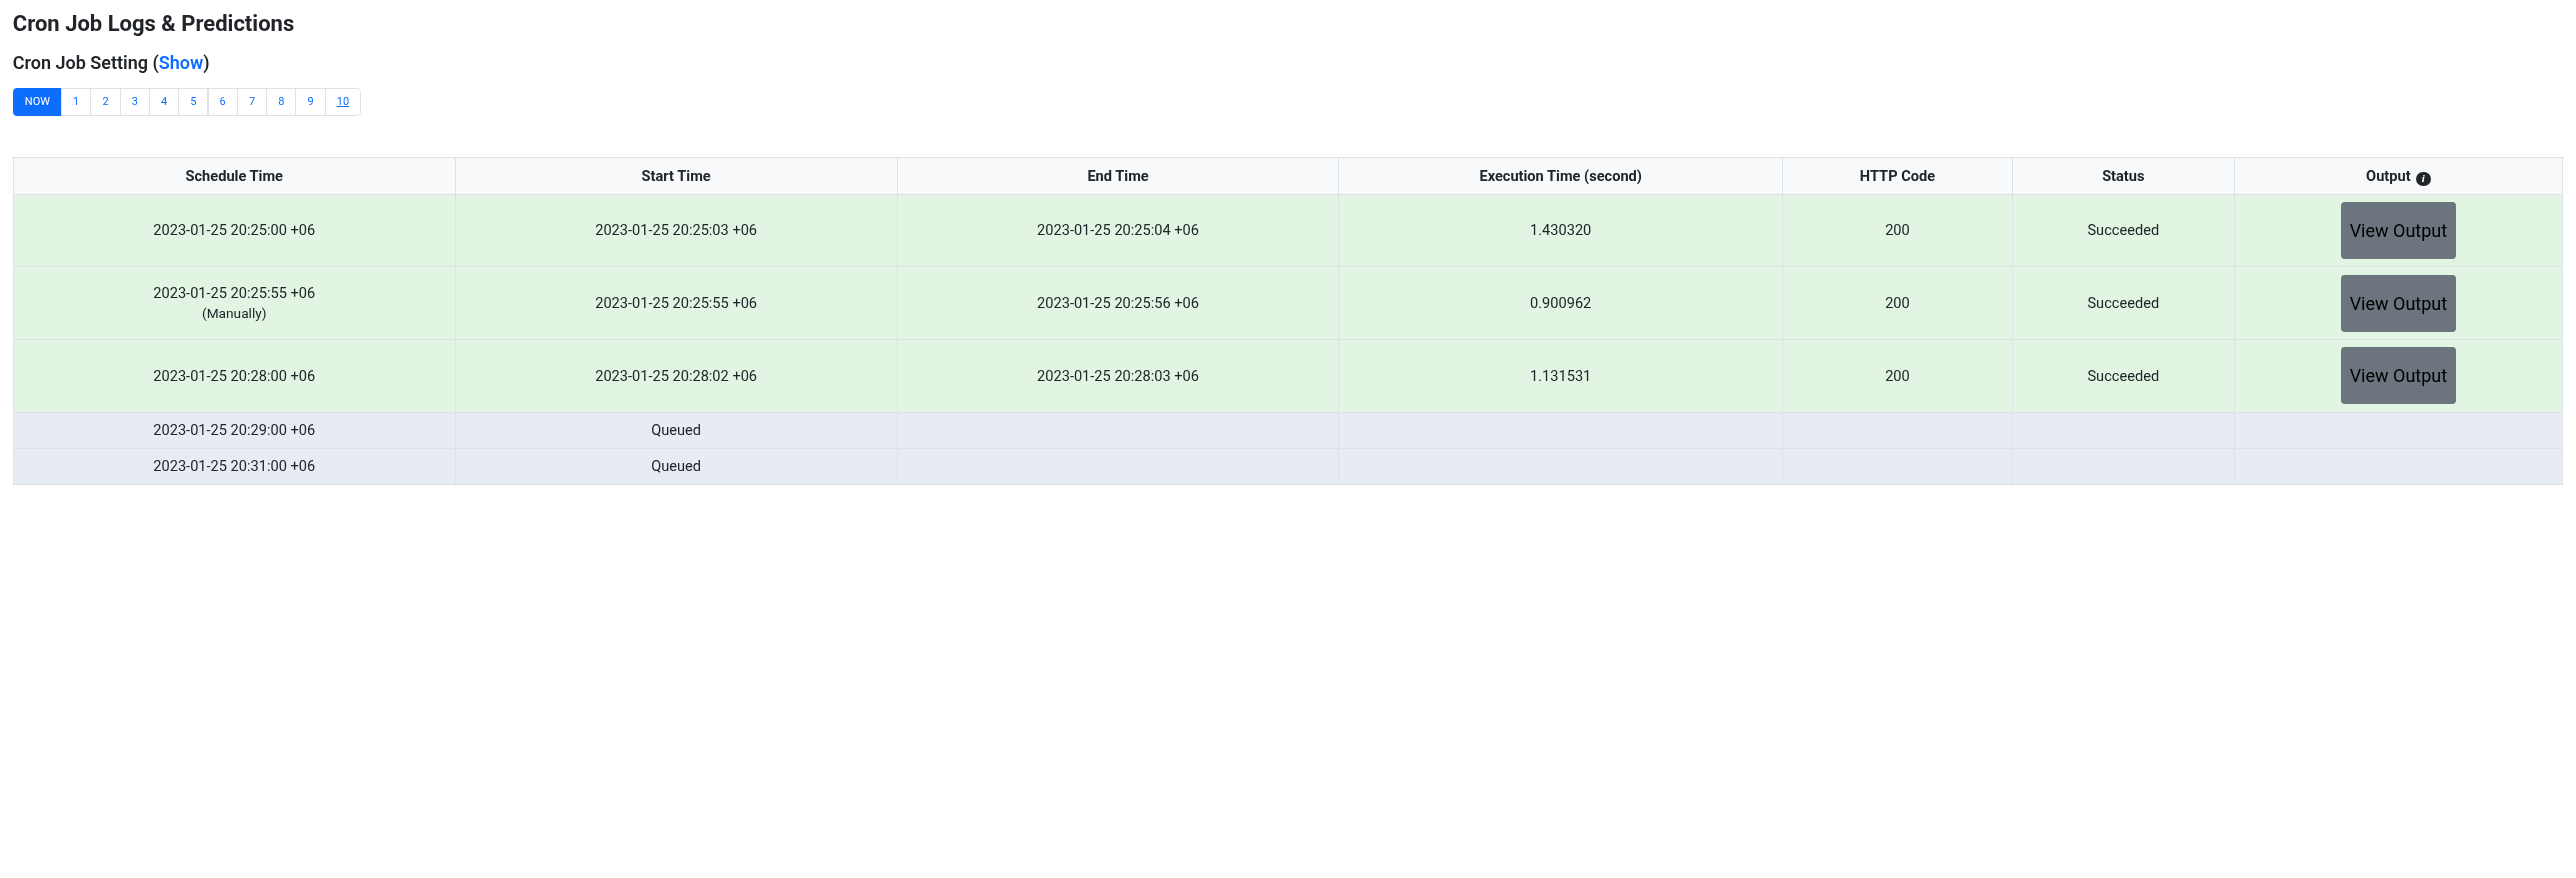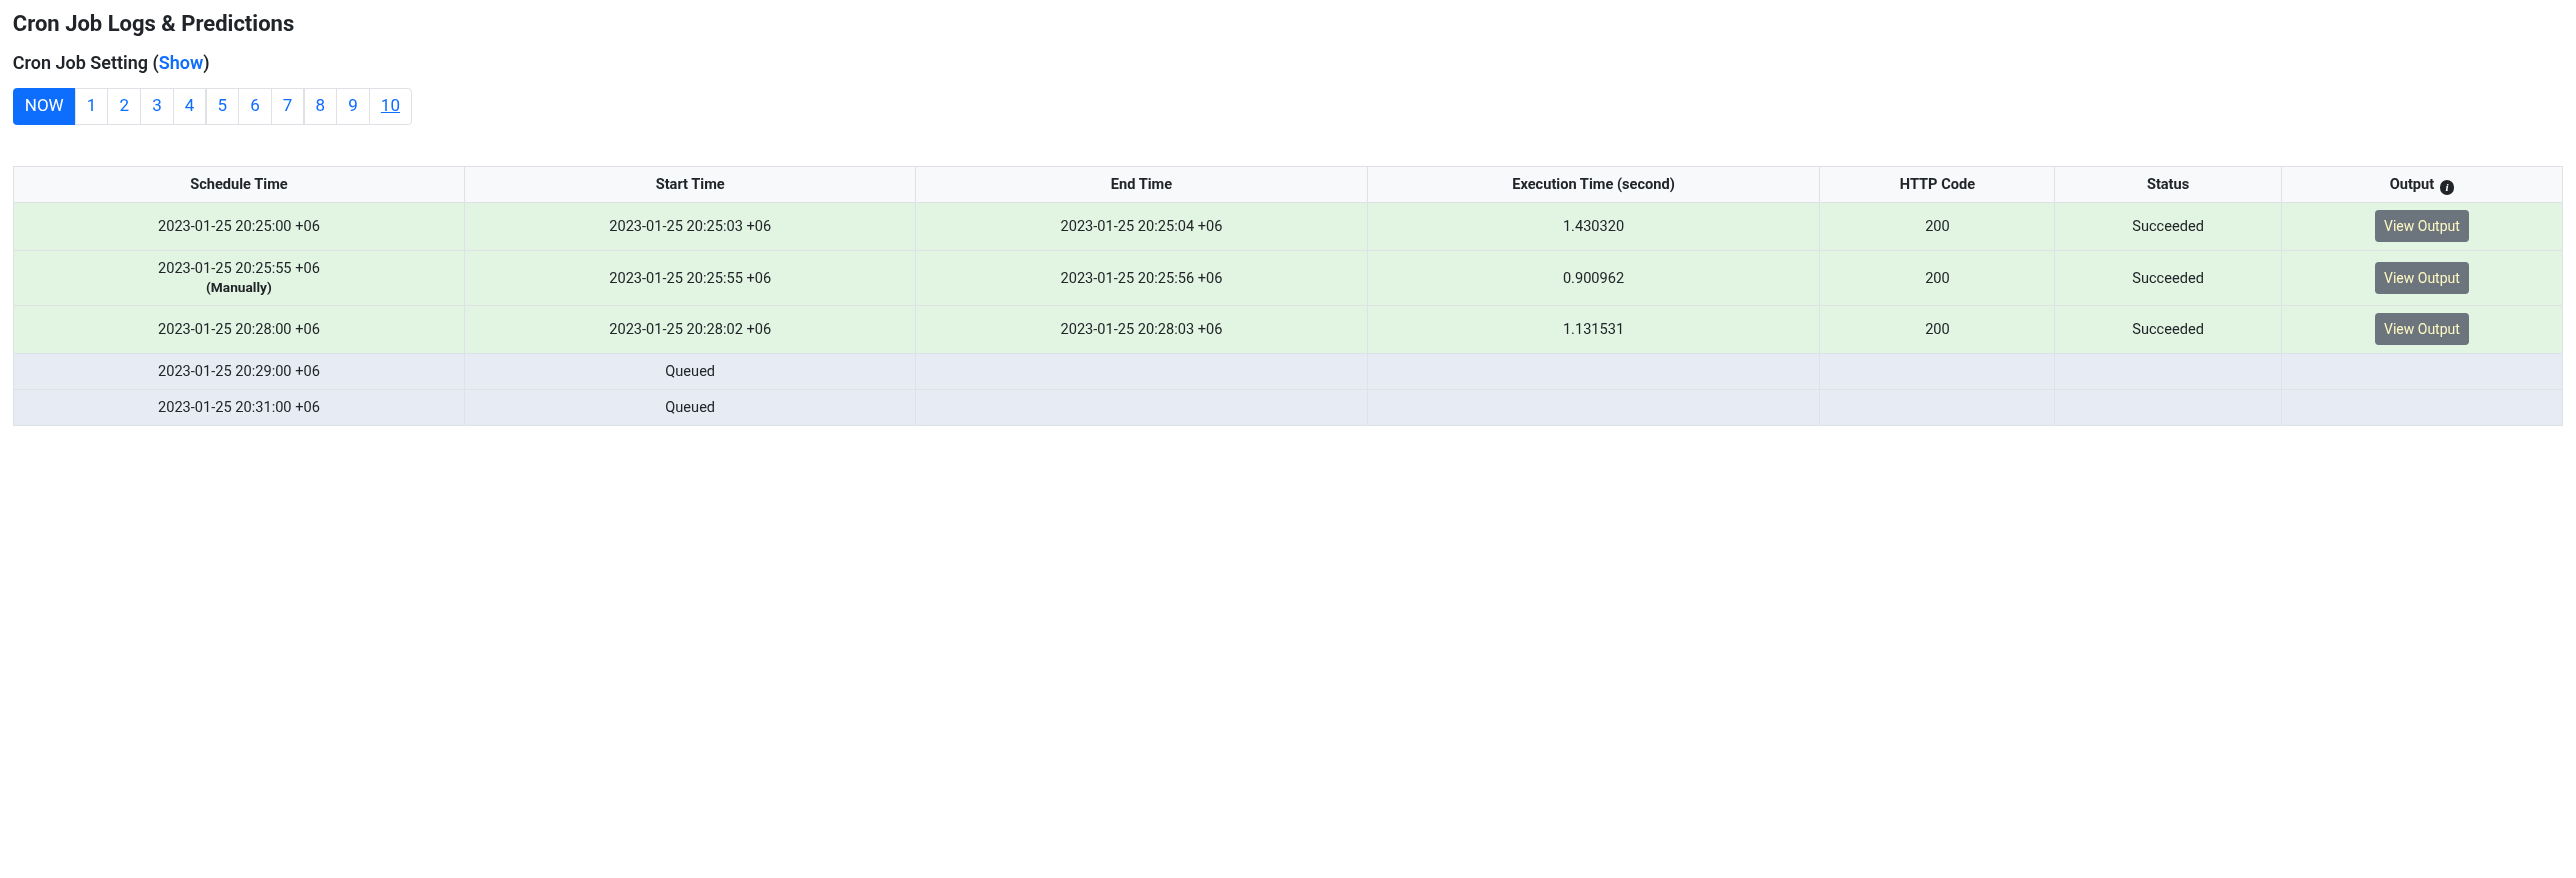--- a/index.html
+++ b/index.html
@@ -26,21 +26,21 @@
     cursor: pointer;
   }
   .pagination {
     display: flex;
     margin-bottom: 14.6px;
   }
   .pagination .page-item {
     border: 0.9px solid #dee2e6;
     padding: 5.5px 11px;
     margin-left: -0.9px;
-    font-size: 17px;
+    font-size: 11px;
     color: #0d6efd;
     background: #fff;
     cursor: pointer;
     user-select: none;
     line-height: 1.4;
   }
   .pagination .page-item:first-child { border-radius: 3.7px 0 0 3.7px; margin-left: 0; }
   .pagination .page-item:last-child { border-radius: 0 3.7px 3.7px 0; text-decoration: underline; }
   .pagination .page-item.active {
     background: #0d6efd;
@@ -66,30 +66,29 @@
   }
   tr.row-success td {
     background: #e2f5e2;
   }
   tr.row-queued td {
     background: #e7ecf4;
   }
   .sched-sub {
     display: block;
     font-size: 13.7px;
-    font-weight: bold;
   }
   .btn-view {
     display: inline-block;
     background: #6c757d;
-    color: #fef9c3;
+    color: #000000;
     border: none;
     border-radius: 3.7px;
-    padding: 8px 9px;
-    font-size: 14px;
+    padding: 18px 9px;
+    font-size: 18px;
     cursor: pointer;
     font-family: inherit;
   }
   .info-icon {
     display: inline-flex;
     align-items: center;
     justify-content: center;
     width: 14.6px;
     height: 14.6px;
     border-radius: 50%;

